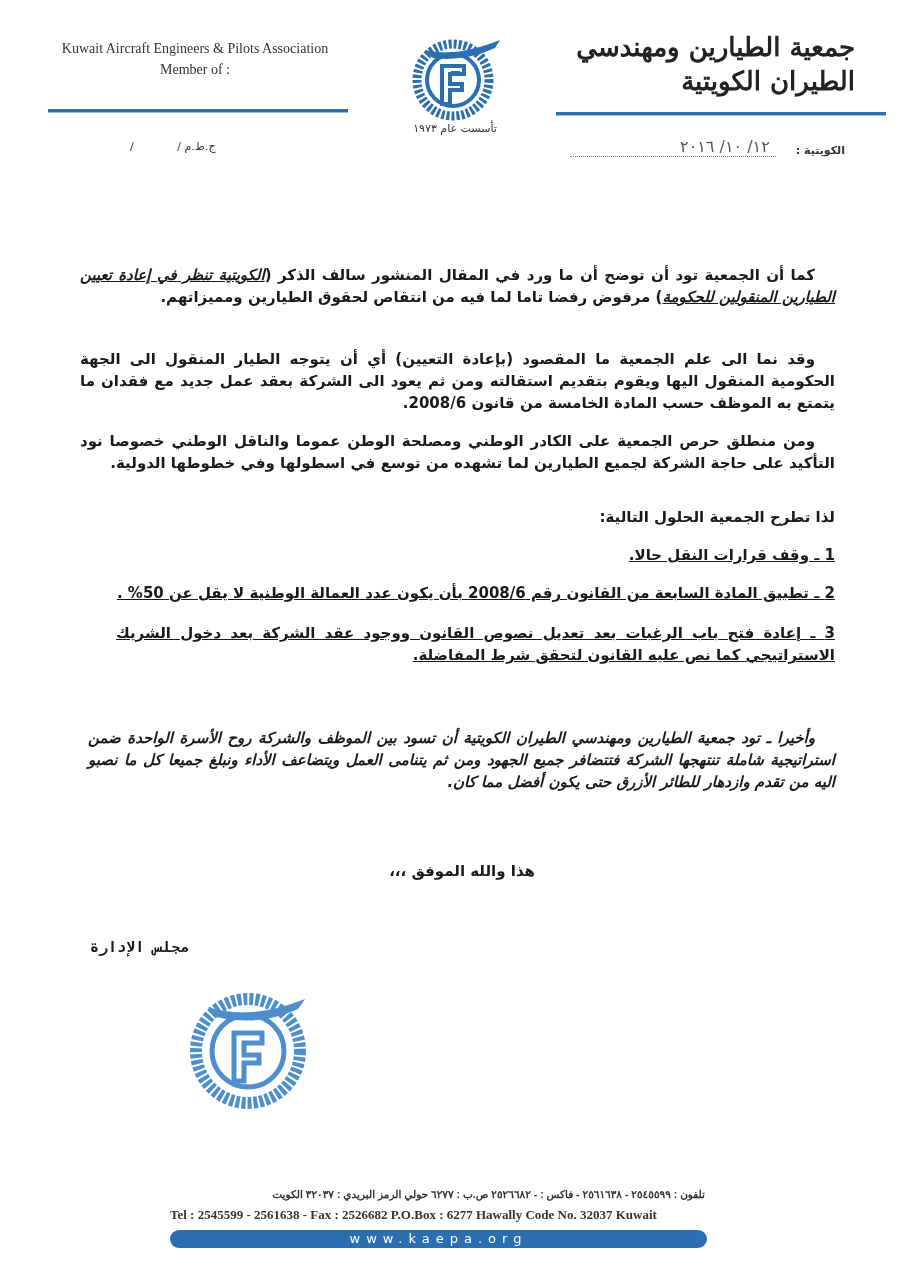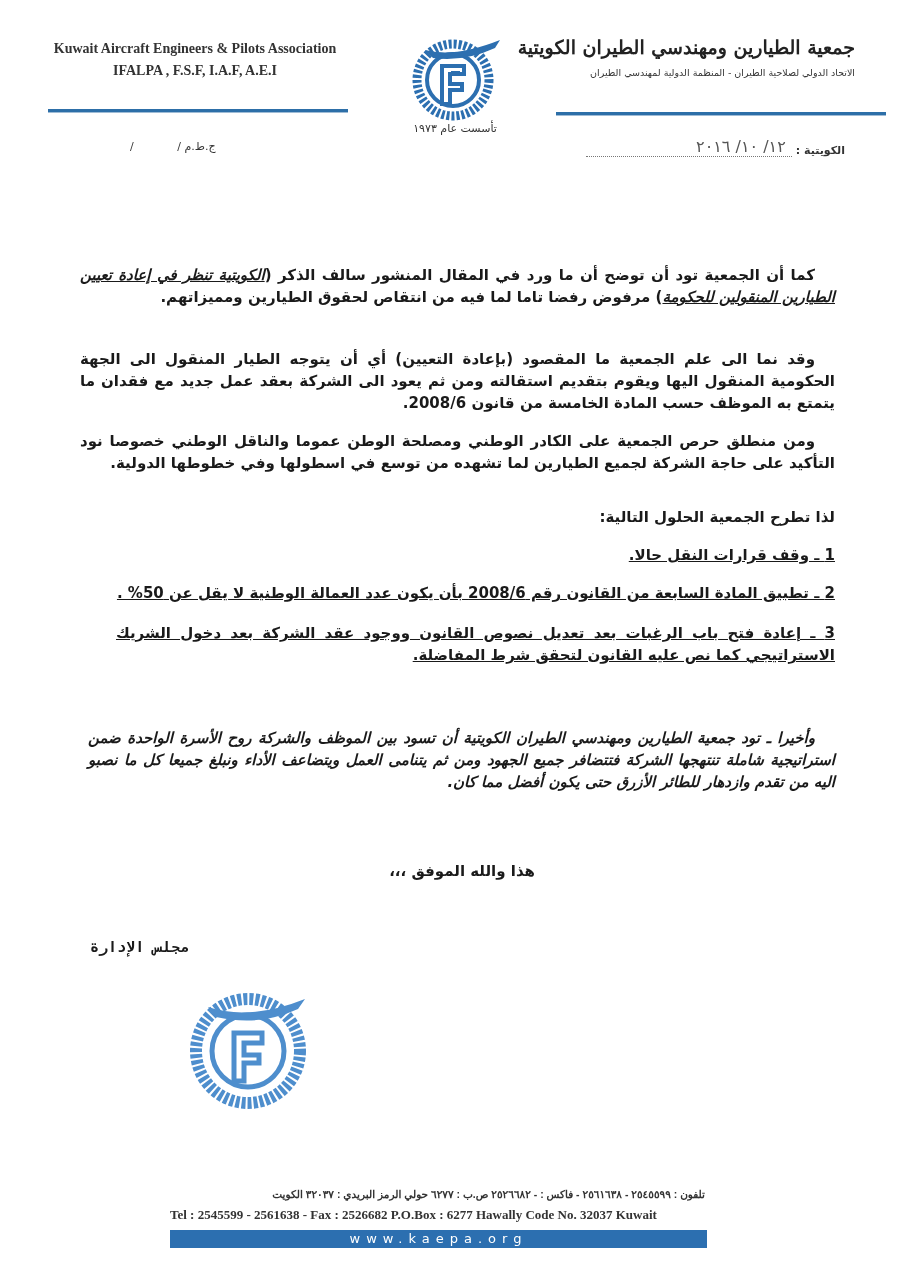--- a/index.html
+++ b/index.html
@@ -1,41 +1,41 @@
 <!DOCTYPE html>
 <html><head>
   <meta charset="utf-8">
   <style>
     html, body { margin: 0; padding: 0; background: #ffffff; }
     body { width: 903px; height: 1280px; position: relative; overflow: hidden; color: #1a1a1a; }
 
     .en-header { position: absolute; left: 40px; top: 38px; width: 310px; text-align: center;
-      font-family: "Liberation Serif", serif; font-weight: bold; color: #333; }
+      font-family: "Liberation Serif", serif; font-weight: normal; color: #333; }
     .en-header .l1 { font-size: 14px; line-height: 22px; }
     .en-header .l2 { font-size: 14px; line-height: 20px; }
     .en-header .l3 { font-size: 14px; line-height: 22px; }
 
     .rule { position: absolute; height: 3px; background: #2d6fa8; border-bottom: 1px solid #9fbcd6; }
     .rule.left { left: 48px; top: 109px; width: 300px; }
     .rule.right { left: 556px; top: 112px; width: 330px; }
 
     .ar-header { position: absolute; right: 48px; top: 30px; width: 340px; text-align: right; direction: rtl;
       font-family: "DejaVu Sans", sans-serif; color: #222; }
-    .ar-header .org { font-family: "DejaVu Serif", serif; font-size: 19px; font-weight: bold; line-height: 34px; letter-spacing: -0.5px; }
+    .ar-header .org { font-family: "DejaVu Serif", serif; font-size: 26px; font-weight: bold; line-height: 34px; letter-spacing: -0.5px; }
     .ar-header .sub { font-size: 9.5px; line-height: 18px; color: #333; }
 
     .logo-top { position: absolute; left: 395px; top: 28px; width: 120px; height: 110px; }
     .logo-bottom { position: absolute; left: 180px; top: 985px; width: 140px; height: 130px; opacity: 0.9; }
 
     .ref { position: absolute; left: 130px; top: 140px; font-family: "DejaVu Sans", sans-serif; font-size: 11px; color: #333; direction: rtl; }
     .ref .slash2 { margin-right: 40px; }
 
     .date { position: absolute; right: 58px; top: 138px; direction: rtl; font-family: "DejaVu Sans", sans-serif; font-size: 11px; color: #333; display: flex; align-items: flex-end; }
     .date .label { font-weight: bold; }
-    .date .val { border-bottom: 1px dotted #777; width: 200px; margin-right: 4px; font-family: "DejaVu Sans", sans-serif; font-size: 16px; color: #555; text-align: right; padding-right: 6px; line-height: 18px; }
+    .date .val { border-bottom: 1px dotted #777; width: 200px; margin-right: 20px; font-family: "DejaVu Sans", sans-serif; font-size: 16px; color: #555; text-align: right; padding-right: 6px; line-height: 18px; }
 
     .body { position: absolute; left: 80px; right: 68px; top: 264px; direction: rtl; text-align: justify;
       font-family: "DejaVu Sans", sans-serif; font-weight: bold; font-size: 15px; line-height: 22px; color: #1a1a1a; }
     .p { margin: 0; text-indent: 20px; }
     .body .u { text-decoration: underline; font-style: italic; }
     .p1 { position: absolute; top: 0; left: 0; right: 0; }
     .p2 { position: absolute; top: 84px; left: 0; right: 0; }
     .p3 { position: absolute; top: 166px; left: 0; right: 0; }
     .p4 { position: absolute; top: 242px; left: 0; right: 0; text-indent: 0; }
     .item { position: absolute; left: 0; right: 0; text-indent: 0; text-decoration: underline; }
@@ -44,45 +44,44 @@
     .i3 { top: 358px; margin-left: 36px; }
     .p5 { position: absolute; top: 463px; left: 8px; right: 0; font-style: italic; }
     .closing { position: absolute; top: 596px; right: 300px; text-indent: 0; }
     .board { position: absolute; left: 90px; top: 938px; direction: rtl; font-family: Liberation Mono, monospace; font-weight: bold; font-size: 15px; color: #1a1a1a; }
 
     .footer-ar { position: absolute; left: 170px; width: 535px; top: 1188px; direction: rtl; text-align: right;
       font-family: Liberation Sans, sans-serif; font-size: 10.5px; color: #333; font-weight: bold; white-space: nowrap; }
     .footer-en { position: absolute; left: 170px; width: 535px; top: 1207px; text-align: left;
       font-family: "Liberation Serif", serif; font-size: 13px; font-weight: bold; color: #333; white-space: nowrap; }
     .footer-bar { position: absolute; left: 170px; width: 537px; top: 1230px; height: 18px; background: #2c6fb0; color: #fff;
-      font-family: "DejaVu Sans", sans-serif; font-size: 13px; letter-spacing: 6px; text-align: center; line-height: 18px; }
+      font-family: "DejaVu Sans", sans-serif; font-size: 13px; letter-spacing: 6px; text-align: center; line-height: 18px; border-radius: 9px; }
   </style>
 </head>
 <body>
 
 <div class="en-header">
   <div class="l1">Kuwait Aircraft Engineers &amp; Pilots Association</div>
-  <div class="l3">IFALPA , F.S.F, I.A.F, A.E.I</div>
+  <div class="l2">Member of :</div>
 </div>
 <div class="rule left"></div>
 
 <div class="logo-top">
   <svg viewBox="0 0 120 110" width="120" height="110">
     <circle cx="58" cy="52" r="36" fill="none" stroke="#2c6fb0" stroke-width="9" stroke-dasharray="3 2"></circle>
     <circle cx="58" cy="52" r="26" fill="none" stroke="#2c6fb0" stroke-width="4"></circle>
     <path d="M30 22 Q60 30 105 12 L100 20 Q70 34 38 30 Z" fill="#2c6fb0"></path>
     <path d="M47 38 h22 v8 h-14 v10 h12 v6 h-12 v14 h-8 Z" fill="none" stroke="#2c6fb0" stroke-width="4"></path>
     <path d="M56 44 h8 v4" fill="none" stroke="#2c6fb0" stroke-width="2"></path>
     <text x="60" y="104" text-anchor="middle" font-family="DejaVu Sans, sans-serif" font-size="11" fill="#333">تأسست عام ١٩٧٣</text>
   </svg>
 </div>
 
 <div class="ar-header">
   <div class="org">جمعية الطيارين ومهندسي الطيران الكويتية</div>
-  <div class="sub">الاتحاد الدولي لصلاحية الطيران - المنظمة الدولية لمهندسي الطيران</div>
 </div>
 <div class="rule right"></div>
 
 <div class="ref">
   <span>ج.ط.م /</span>
   <span class="slash2">/</span>
 </div>
 <div class="date">
   <span class="label">الكويتية :</span>
   <span class="val">١٢/ ١٠/ ٢٠١٦</span>

